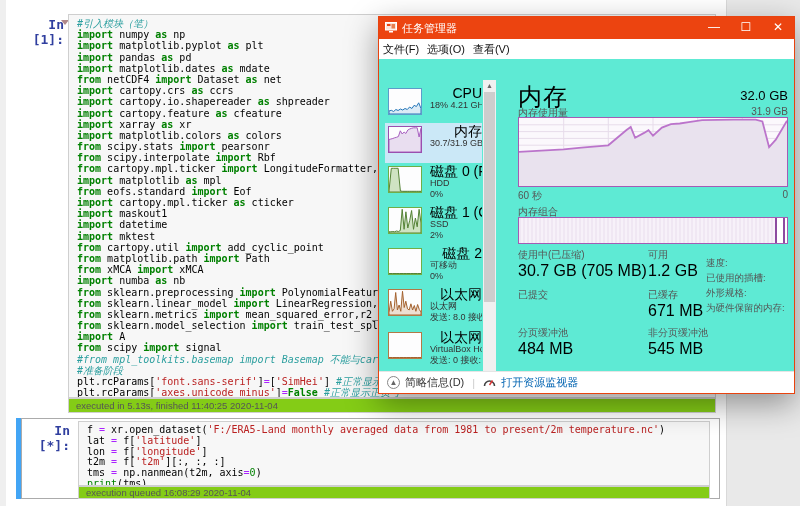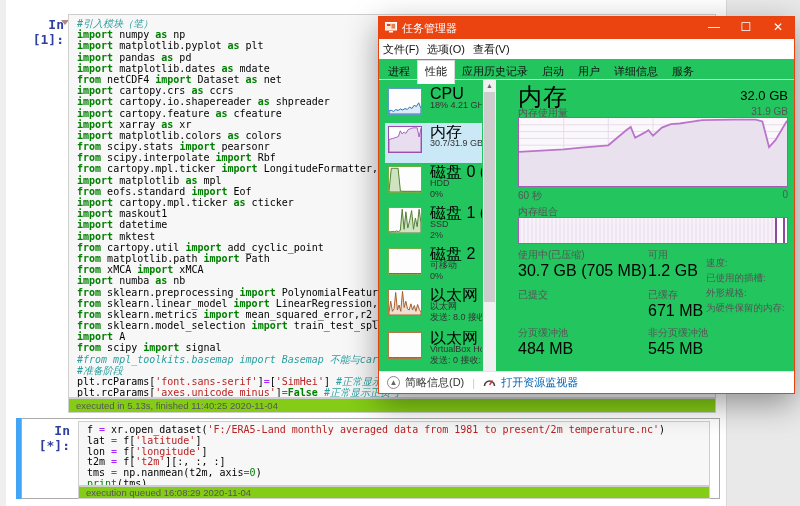--- a/index.html
+++ b/index.html
@@ -29,21 +29,21 @@
   .tk-n { color:#008000; }
   .tk-b { color:#008000;margin-top:33px; }
   .cell-footer { position:absolute; background:#84cc16; border:1px solid #cfcfcf;
                  font-size:9.5px; color:#555; padding:1px 0 0 7px; }
   .sel-bar { position:absolute; left:16px; top:418px; width:5px; height:81px; background:#42a5f5; }
   .sel-box { position:absolute; left:21px; top:418px; width:699px; height:81px;
              border:1px solid #ababab; background:#fff; }
 
   
   #tm { position:absolute; left:378px; top:16px; width:417px; height:378px;
-        background:#22c55e; border:1px solid #e8430f; z-index:10;
+        background:#5eead4; border:1px solid #e8430f; z-index:10;
         box-shadow:0 10px 30px rgba(0,0,0,.38); }
   .titlebar { position:absolute; left:0; top:0; right:0; height:22px; background:#ec4410;
               display:flex; align-items:center; }
   .titlebar .ticon { margin:0 5px 0 6px; }
   .titlebar .ttext { color:#fff; font-size:11px; flex:1; }
   .winbtns { display:flex; height:22px; }
   .winbtn { width:32px; height:22px; color:#fff; font-size:12px; line-height:20px;
             text-align:center; }
   .menubar { position:absolute; left:0; top:22px; right:0; height:20px; background:#fff;
              display:flex; align-items:center; font-size:11px; color:#111; }
@@ -53,21 +53,21 @@
   .tab { display:inline-block; padding:3px 7px 4px 7px; position:relative; top:1px; }
   .tab.sel { background:#fff; border:1px solid #d9d9d9; border-bottom:1px solid #fff; }
 
   
   #tm-side { position:absolute; left:6px; top:68px; width:97px; }
   .side-item { position:relative; padding:2px 0 0 2px; overflow:hidden; }
   .side-item.sel { background:#cbe8f7; }
   .spark { position:absolute; left:3px; top:3px; width:34px; height:27px; background:#fdfdfe;
            border:1px solid #999; }
   .side-text { margin-left:43px; white-space:nowrap; overflow:hidden; }
-  .side-title { font-size:16px; color:#000; line-height:13px; }
+  .side-title { font-size:14px; color:#000; line-height:13px;text-align:right; }
   .side-sub { font-size:9px; color:#333; line-height:11px; }
   
   #side-scroll { position:absolute; left:104px; top:63px; width:13px; height:309px; background:#f0f0f0; }
   #side-scroll .arr { position:absolute; left:0; width:13px; height:11px; text-align:center;
                       font-size:7px; color:#666; line-height:11px; }
   #side-scroll .thumb { position:absolute; left:1px; top:12px; width:11px; height:210px; background:#cdcdcd; }
 
   
   #tm-main { position:absolute; left:139px; top:60px; width:270px; height:296px; }
   .mm-title { position:absolute; left:0; top:4px; font-size:24px; color:#000; letter-spacing:1px; }
@@ -139,21 +139,20 @@
         <span class="winbtn">—</span>
         <span class="winbtn">☐</span>
         <span class="winbtn">✕</span>
       </span>
     </div>
     <div class="menubar" id="tm-menu">
         <span class="menu-item">文件(F)</span>
         <span class="menu-item">选项(O)</span>
         <span class="menu-item">查看(V)</span>
       </div>
-    <div class="tabbar" id="tm-tabs"><span class="tab">进程</span><span class="tab sel">性能</span><span class="tab">应用历史记录</span><span class="tab">启动</span><span class="tab">用户</span><span class="tab">详细信息</span><span class="tab">服务</span></div>
 
     <div id="tm-side">
         <div class="side-item" style="height: 38px;">
           <span class="spark" style="border-color:#5e9bc9"><svg width="32" height="25">
               <polygon points="0,25 0.0,22.0 2.3,21.3 4.6,22.5 6.9,20.5 9.1,21.5 11.4,20.0 13.7,21.0 16.0,19.5 18.3,20.5 20.6,18.0 22.9,19.5 25.1,16.3 27.4,17.5 29.7,13.8 32.0,19.5 32,25" fill="#dcebf6" stroke="#2476b9" stroke-width="1"></polygon>
             </svg></span>
           <div class="side-text">
             <div class="side-title">CPU</div>
             <div class="side-sub">18% 4.21 GHz</div>
           </div>

